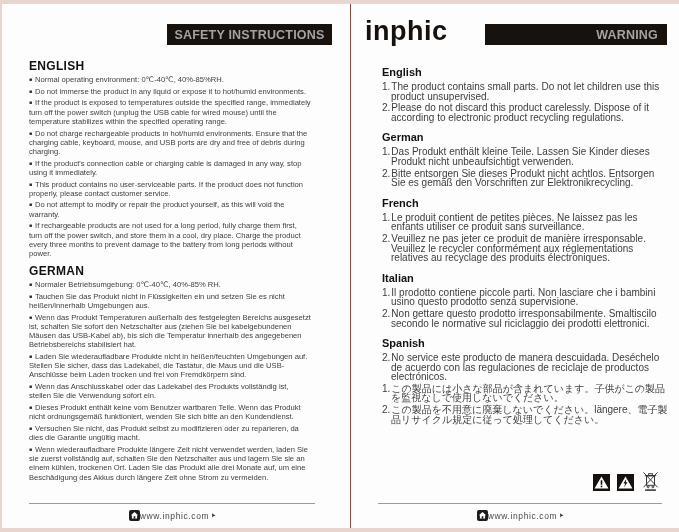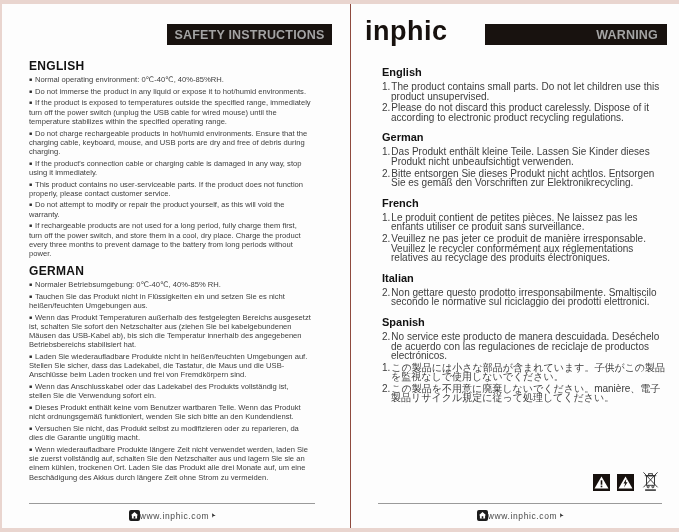--- a/index.html
+++ b/index.html
@@ -88,21 +88,21 @@
             <div class="li li-sq"><span class="marker">■</span><span>Do not charge rechargeable products in hot/humid environments. Ensure that the charging cable, keyboard, mouse, and USB ports are dry and free of debris during charging.</span></div>
             <div class="li li-sq"><span class="marker">■</span><span>If the product's connection cable or charging cable is damaged in any way, stop using it immediately.</span></div>
             <div class="li li-sq"><span class="marker">■</span><span>This product contains no user-serviceable parts. If the product does not function properly, please contact customer service.</span></div>
             <div class="li li-sq"><span class="marker">■</span><span>Do not attempt to modify or repair the product yourself, as this will void the warranty.</span></div>
             <div class="li li-sq"><span class="marker">■</span><span>If rechargeable products are not used for a long period, fully charge them first, turn off the power switch, and store them in a cool, dry place. Charge the product every three months to prevent damage to the battery from long periods without power.</span></div>
           </div>
 
         <h2 class="sec-l">GERMAN</h2>
         <div class="list-l">
             <div class="li li-sq"><span class="marker">■</span><span>Normaler Betriebsumgebung: 0℃-40℃, 40%-85% RH.</span></div>
-            <div class="li li-sq"><span class="marker">■</span><span>Tauchen Sie das Produkt nicht in Flüssigkeiten ein und setzen Sie es nicht heißen/feuchten Umgebungen aus.</span></div>
+            <div class="li li-sq"><span class="marker">■</span><span>Tauchen Sie das Produkt nicht in Flüssigkeiten ein und setzen Sie es nicht heißen/innerhalb Umgebungen aus.</span></div>
             <div class="li li-sq"><span class="marker">■</span><span>Wenn das Produkt Temperaturen außerhalb des festgelegten Bereichs ausgesetzt ist, schalten Sie sofort den Netzschalter aus (ziehen Sie bei kabelgebundenen Mäusen das USB-Kabel ab), bis sich die Temperatur innerhalb des angegebenen Betriebsbereichs stabilisiert hat.</span></div>
             <div class="li li-sq"><span class="marker">■</span><span>Laden Sie wiederaufladbare Produkte nicht in heißen/feuchten Umgebungen auf. Stellen Sie sicher, dass das Ladekabel, die Tastatur, die Maus und die USB-Anschlüsse beim Laden trocken und frei von Fremdkörpern sind.</span></div>
             <div class="li li-sq"><span class="marker">■</span><span>Wenn das Anschlusskabel oder das Ladekabel des Produkts vollständig ist, stellen Sie die Verwendung sofort ein.</span></div>
             <div class="li li-sq"><span class="marker">■</span><span>Dieses Produkt enthält keine vom Benutzer wartbaren Teile. Wenn das Produkt nicht ordnungsgemäß funktioniert, wenden Sie sich bitte an den Kundendienst.</span></div>
             <div class="li li-sq"><span class="marker">■</span><span>Versuchen Sie nicht, das Produkt selbst zu modifizieren oder zu reparieren, da dies die Garantie ungültig macht.</span></div>
             <div class="li li-sq"><span class="marker">■</span><span>Wenn wiederaufladbare Produkte längere Zeit nicht verwendet werden, laden Sie sie zuerst vollständig auf, schalten Sie den Netzschalter aus und lagern Sie sie an einem kühlen, trockenen Ort. Laden Sie das Produkt alle drei Monate auf, um eine Beschädigung des Akkus durch längere Zeit ohne Strom zu vermeiden.</span></div>
           </div>
       </div>
 
       <div class="footer">
@@ -138,31 +138,32 @@
           </div>
 
         <h2 class="sec-r">French</h2>
         <div class="list-r">
             <div class="li li-num"><span class="marker">1.</span><span>Le produit contient de petites pièces. Ne laissez pas les enfants utiliser ce produit sans surveillance.</span></div>
             <div class="li li-num"><span class="marker">2.</span><span>Veuillez ne pas jeter ce produit de manière irresponsable. Veuillez le recycler conformément aux réglementations relatives au recyclage des produits électroniques.</span></div>
           </div>
 
         <h2 class="sec-r">Italian</h2>
         <div class="list-r">
+            <div class="li li-num"><span class="marker">1.</span><span>Il prodotto contiene piccole parti. Non lasciare che i bambini usino questo prodotto senza supervisione.</span></div>
             <div class="li li-num"><span class="marker">2.</span><span>Non gettare questo prodotto irresponsabilmente. Smaltiscilo secondo le normative sul riciclaggio dei prodotti elettronici.</span></div>
           </div>
 
         <h2 class="sec-r">Spanish</h2>
         <div class="list-r">
             <div class="li li-num"><span class="marker">2.</span><span>No service este producto de manera descuidada. Deséchelo de acuerdo con las regulaciones de reciclaje de productos electrónicos.</span></div>
           </div>
 
         <div class="list-r">
             <div class="li li-num"><span class="marker">1.</span><span>この製品には小さな部品が含まれています。子供がこの製品を監視なしで使用しないでください。</span></div>
-            <div class="li li-num"><span class="marker">2.</span><span>この製品を不用意に廃棄しないでください。manière、電子製品リサイクル規定に従って処理してください。</span></div>
+            <div class="li li-num"><span class="marker">2.</span><span>この製品を不用意に廃棄しないでください。längere、電子製品リサイクル規定に従って処理してください。</span></div>
           </div>
       </div>
 
       <div class="icon-row">
         <svg width="17" height="17" viewBox="0 0 20 20">
           <rect width="20" height="20" fill="#17110e"></rect>
           <path d="M10 3 L18.2 17 H1.8 Z" fill="#ffffff"></path>
           <rect x="9.05" y="7.4" width="1.9" height="5.2" fill="#17110e"></rect>
           <rect x="9.05" y="13.7" width="1.9" height="1.9" fill="#17110e"></rect>
         </svg>

